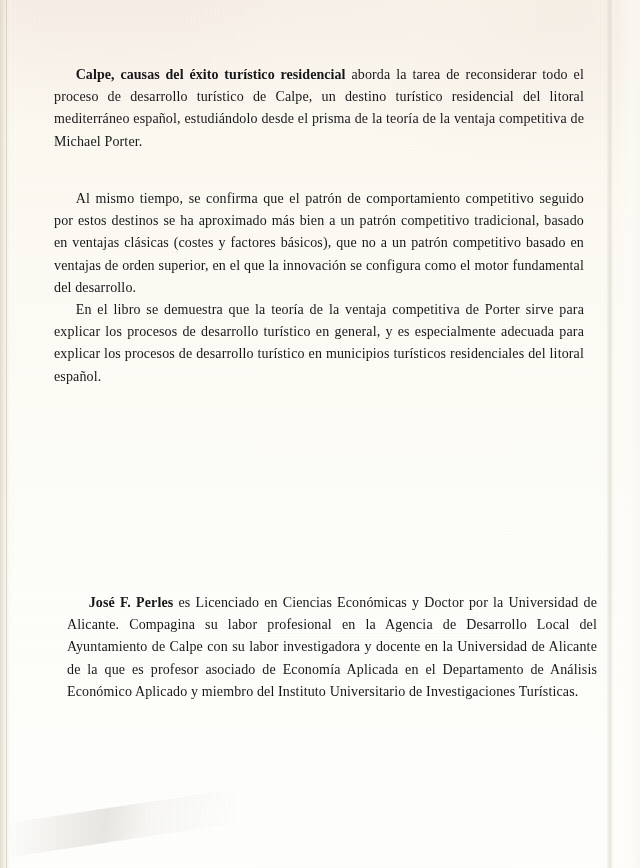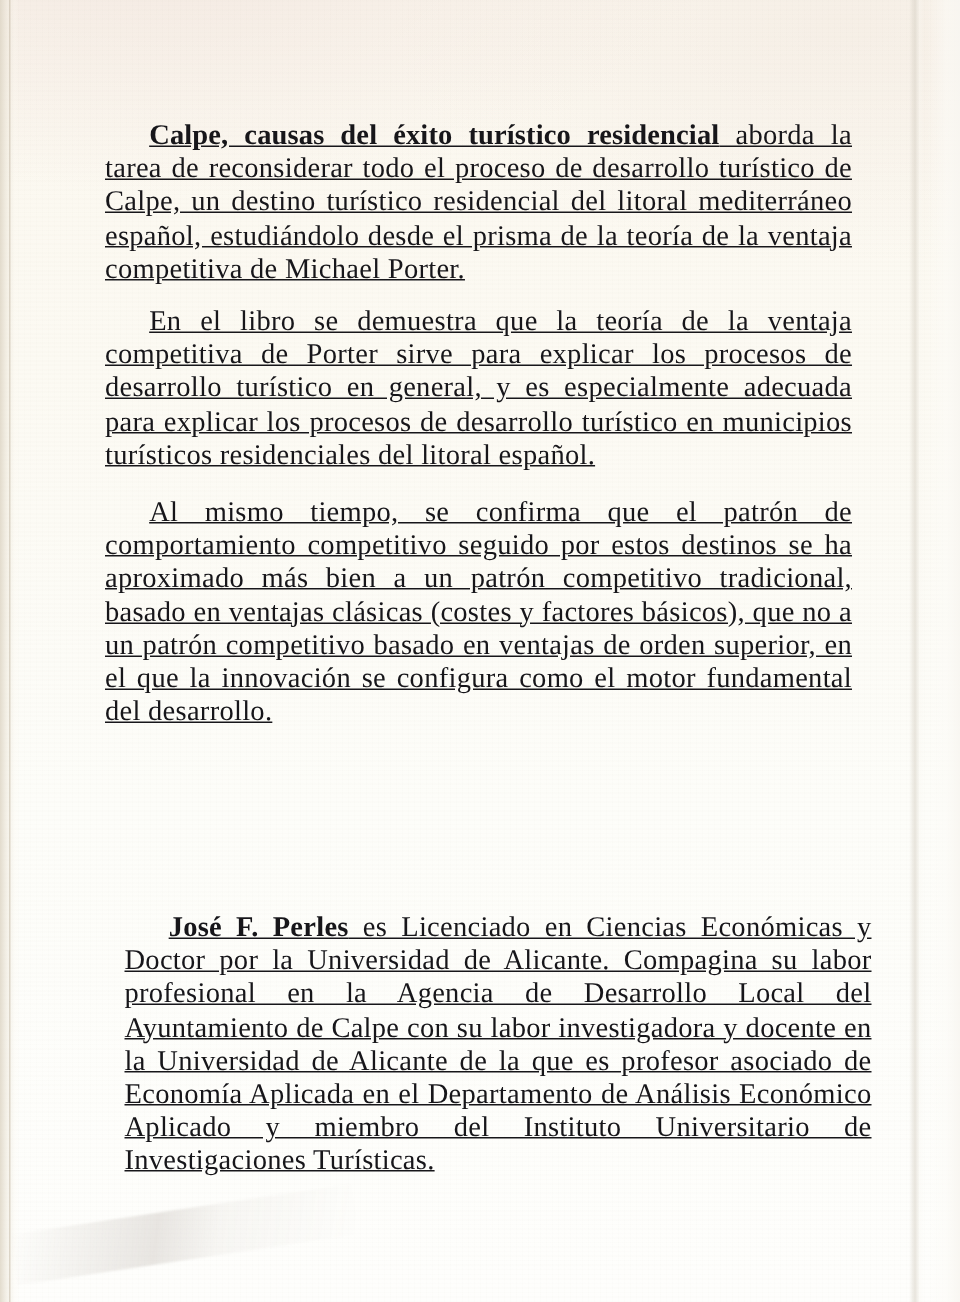--- a/index.html
+++ b/index.html
@@ -96,29 +96,28 @@
 
   
   #content {
     position: absolute;
     left: 54px;
     top: 0;
     width: 530px;
   }
 
   .para {
-    margin: 16px;
+    margin: 0;
     text-align: justify;
     text-justify: inter-word;
     color: #17161a;
-    font-size: 19px;
+    font-size: 14px;
     line-height: 22.2px;
     letter-spacing: 0.01em;
     text-indent: 1.55em;
-    text-decoration: underline;
     -webkit-font-smoothing: antialiased;
   }
 
   .lead-title {
     font-weight: bold;
     letter-spacing: 0.005em;
   }
 
   #block-top { position: absolute; top: 64px; left: 0; width: 530px; }
   #block-mid { position: absolute; top: 188px; left: 0; width: 530px; }
@@ -138,22 +137,22 @@
   <div id="right-edge"></div>
   <div id="scuff"></div>
 
   <div id="content">
 
     <div id="block-top">
       <p class="para"><span class="lead-title">Calpe, causas del éxito turístico residencial</span><span> aborda la tarea de reconsiderar todo el proceso de desarrollo turístico de Calpe, un destino turístico residencial del litoral mediterráneo español, estudiándolo desde el prisma de la teoría de la ventaja competitiva de Michael Porter.</span></p>
     </div>
 
     <div id="block-mid">
+      <p class="para">Al mismo tiempo, se confirma que el patrón de comportamiento competitivo seguido por estos destinos se ha aproximado más bien a un patrón competitivo tradicional, basado en ventajas clásicas (costes y factores básicos), que no a un patrón competitivo basado en ventajas de orden superior, en el que la innovación se configura como el motor fundamental del desarrollo.</p>
       <p class="para">En el libro se demuestra que la teoría de la ventaja competitiva de Porter sirve para explicar los procesos de desarrollo turístico en general, y es especialmente adecuada para explicar los procesos de desarrollo turístico en municipios turísticos residenciales del litoral español.</p>
-      <p class="para">Al mismo tiempo, se confirma que el patrón de comportamiento competitivo seguido por estos destinos se ha aproximado más bien a un patrón competitivo tradicional, basado en ventajas clásicas (costes y factores básicos), que no a un patrón competitivo basado en ventajas de orden superior, en el que la innovación se configura como el motor fundamental del desarrollo.</p>
     </div>
 
     <div id="block-bio">
       <p class="para"><span class="author-name">José F. Perles</span><span> es Licenciado en Ciencias Económicas y Doctor por la Universidad de Alicante. Compagina su labor profesional en la Agencia de Desarrollo Local del Ayuntamiento de Calpe con su labor investigadora y docente en la Universidad de Alicante de la que es profesor asociado de Economía Aplicada en el Departamento de Análisis Económico Aplicado y miembro del Instituto Universitario de Investigaciones Turísticas.</span></p>
     </div>
 
   </div>
 </div>
 
 </body></html>

